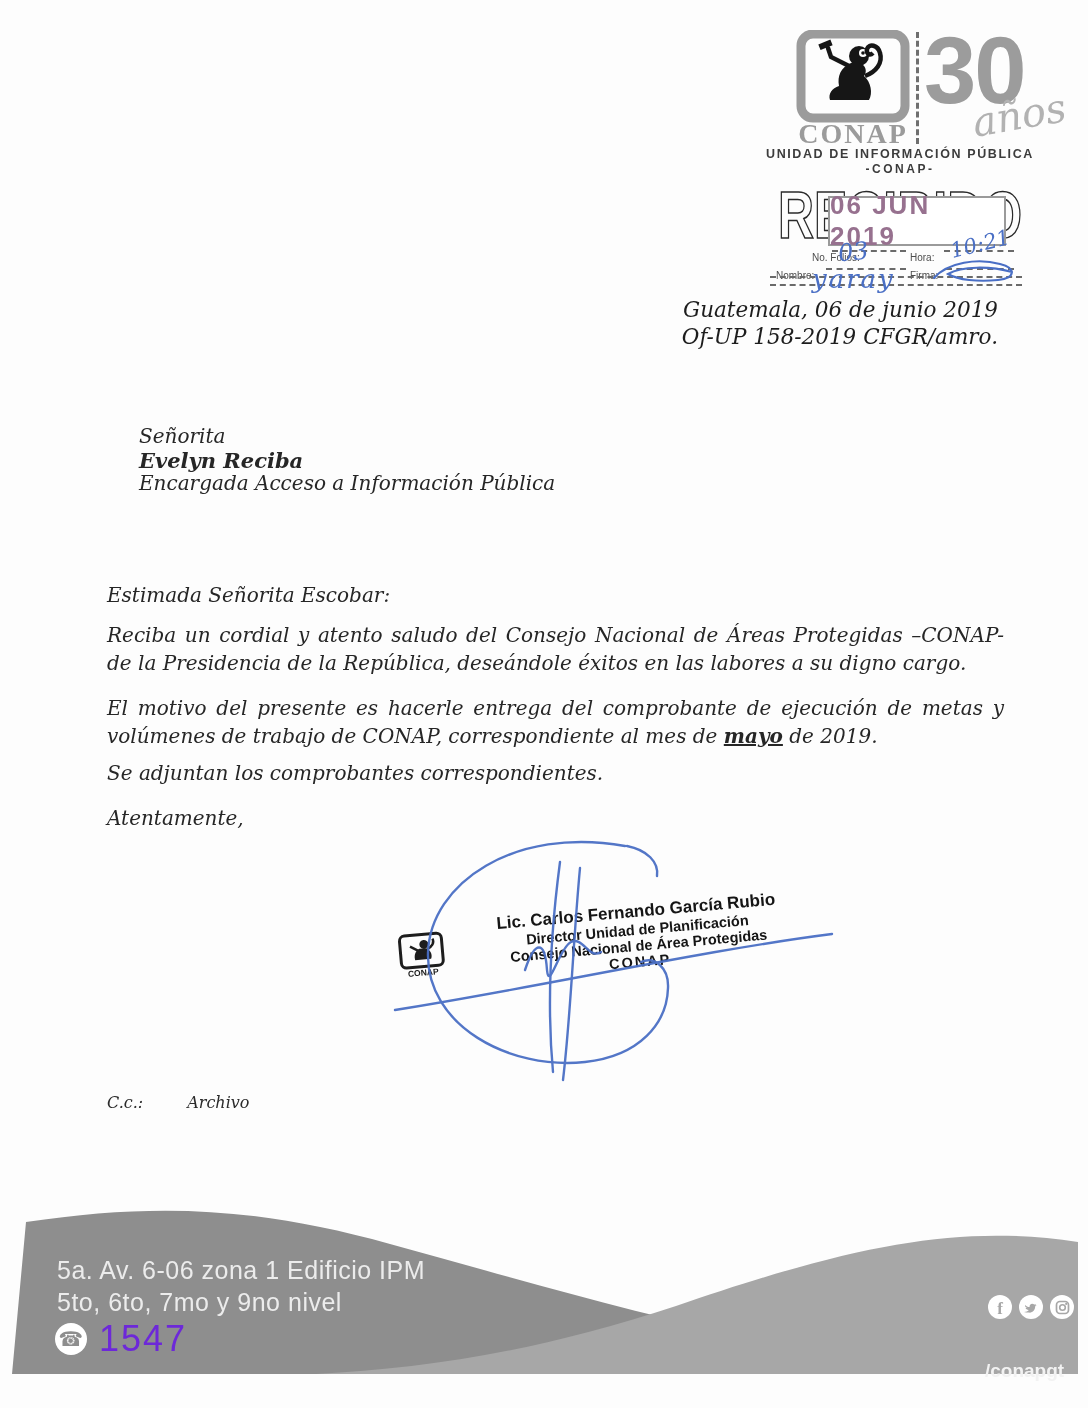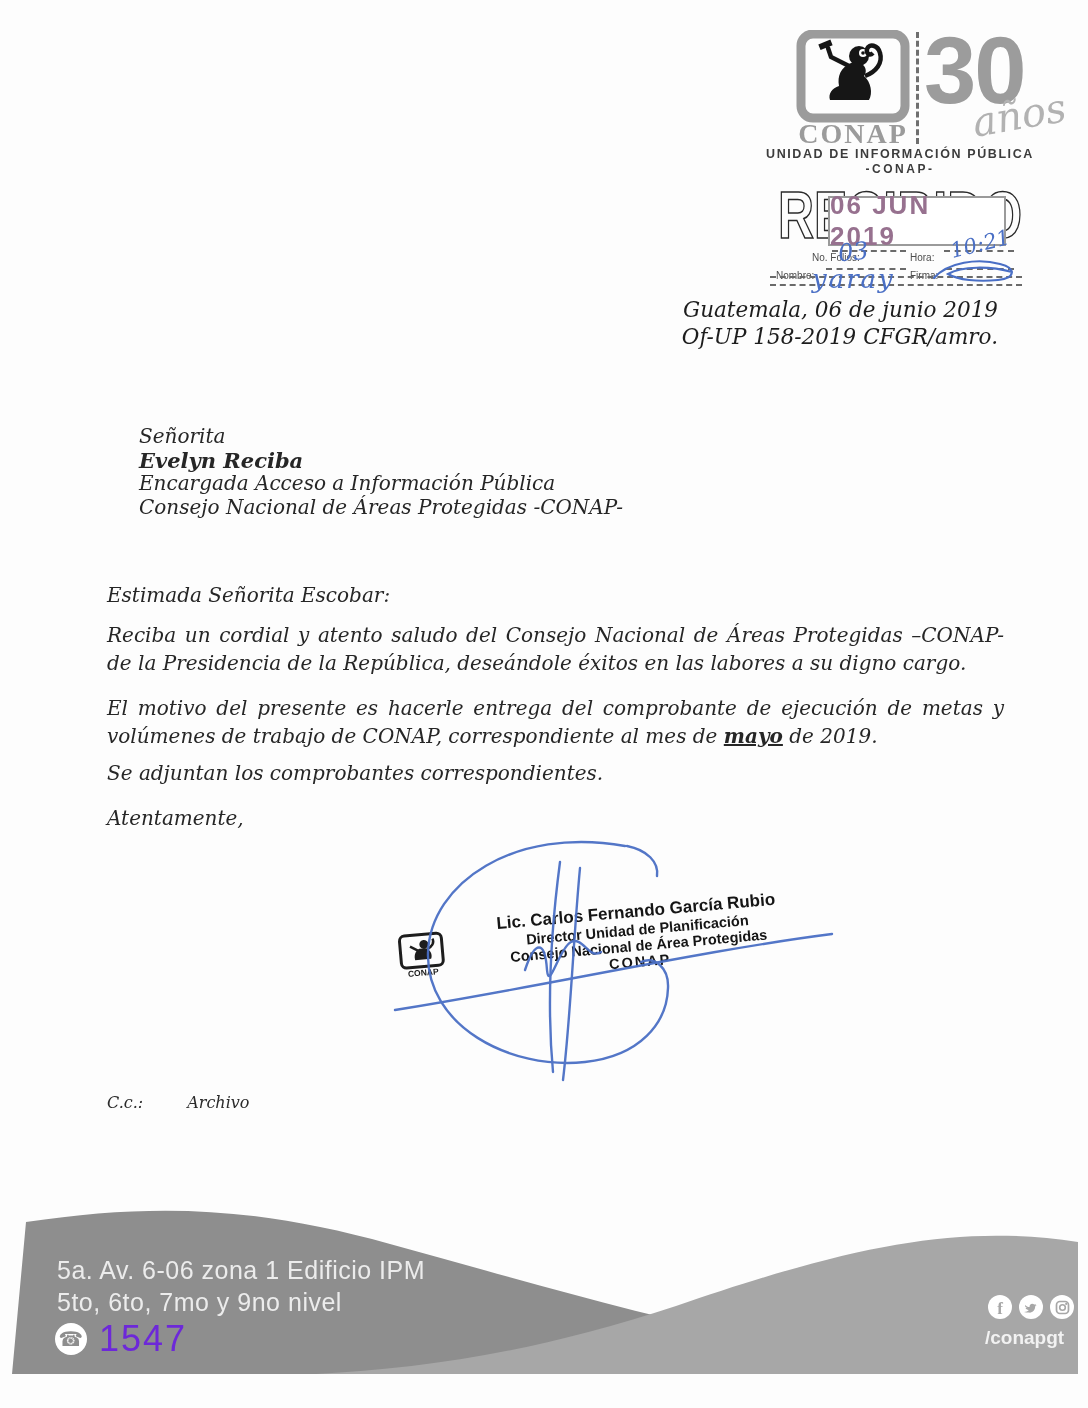--- a/index.html
+++ b/index.html
@@ -66,21 +66,21 @@
                   display:flex; align-items:center; justify-content:center;
                   font-family:"DejaVu Sans",sans-serif; font-size:20px; }
   .phone-num { font-size:36px; font-weight:400; color:#6d28d9; letter-spacing:2px; }
   .website { left:0; top:1330px; width:1088px; text-align:center; font-size:27px;
              font-weight:800; color:#fafafa; letter-spacing:1px; }
   .social-row { left:988px; top:1295px; display:flex; gap:7px; }
   .social-circle { width:24px; height:24px; border-radius:50%; background:#fff;
                    display:flex; align-items:center; justify-content:center; }
   .fb-glyph { font-family:"Liberation Serif",serif; font-weight:bold; font-size:17px;
               color:#a7a7a7; line-height:1; margin-top:3px; }
-  .handle { left:985px; top:1327px; font-size:19px; font-weight:600; color:#f2f2f2; }
+  .handle { left:985px; top:1360px; font-size:19px; font-weight:600; color:#f2f2f2; }
 </style>
 </head>
 <body>
 
 <div class="page">
 
   <div class="logo-wrap">
     <svg width="118" height="120" viewBox="0 0 118 120">
       <rect x="8" y="4" width="104" height="84" rx="12" fill="none" stroke="#9b9b9b" stroke-width="9"></rect>
       <g fill="#161616">
@@ -130,21 +130,20 @@
 
   <div class="dateline">
     <div>Guatemala, 06 de junio 2019</div>
     <div>Of-UP 158-2019  CFGR/amro.</div>
   </div>
 
   <div class="recipient">
     <div>Señorita</div>
     <div class="bold">Evelyn Reciba</div>
     <div>Encargada Acceso a Información Pública</div>
-    <div>Consejo Nacional de Áreas Protegidas -CONAP-</div>
   </div>
 
   <div class="salutation">Estimada Señorita Escobar:</div>
 
   <p class="para" style="top:621px;">Reciba un cordial y atento saludo del Consejo Nacional de Áreas Protegidas –CONAP- de la Presidencia de la República, deseándole éxitos en las labores a su digno cargo.</p>
 
   <p class="para" style="top:694px;"><span>El motivo del presente es hacerle entrega del comprobante de ejecución de metas y volúmenes de trabajo de CONAP, correspondiente al mes de </span><span class="month-hl">mayo</span><span> de 2019.</span></p>
 
   <p class="para" style="top:759px;">Se adjuntan los comprobantes correspondientes.</p>
 

